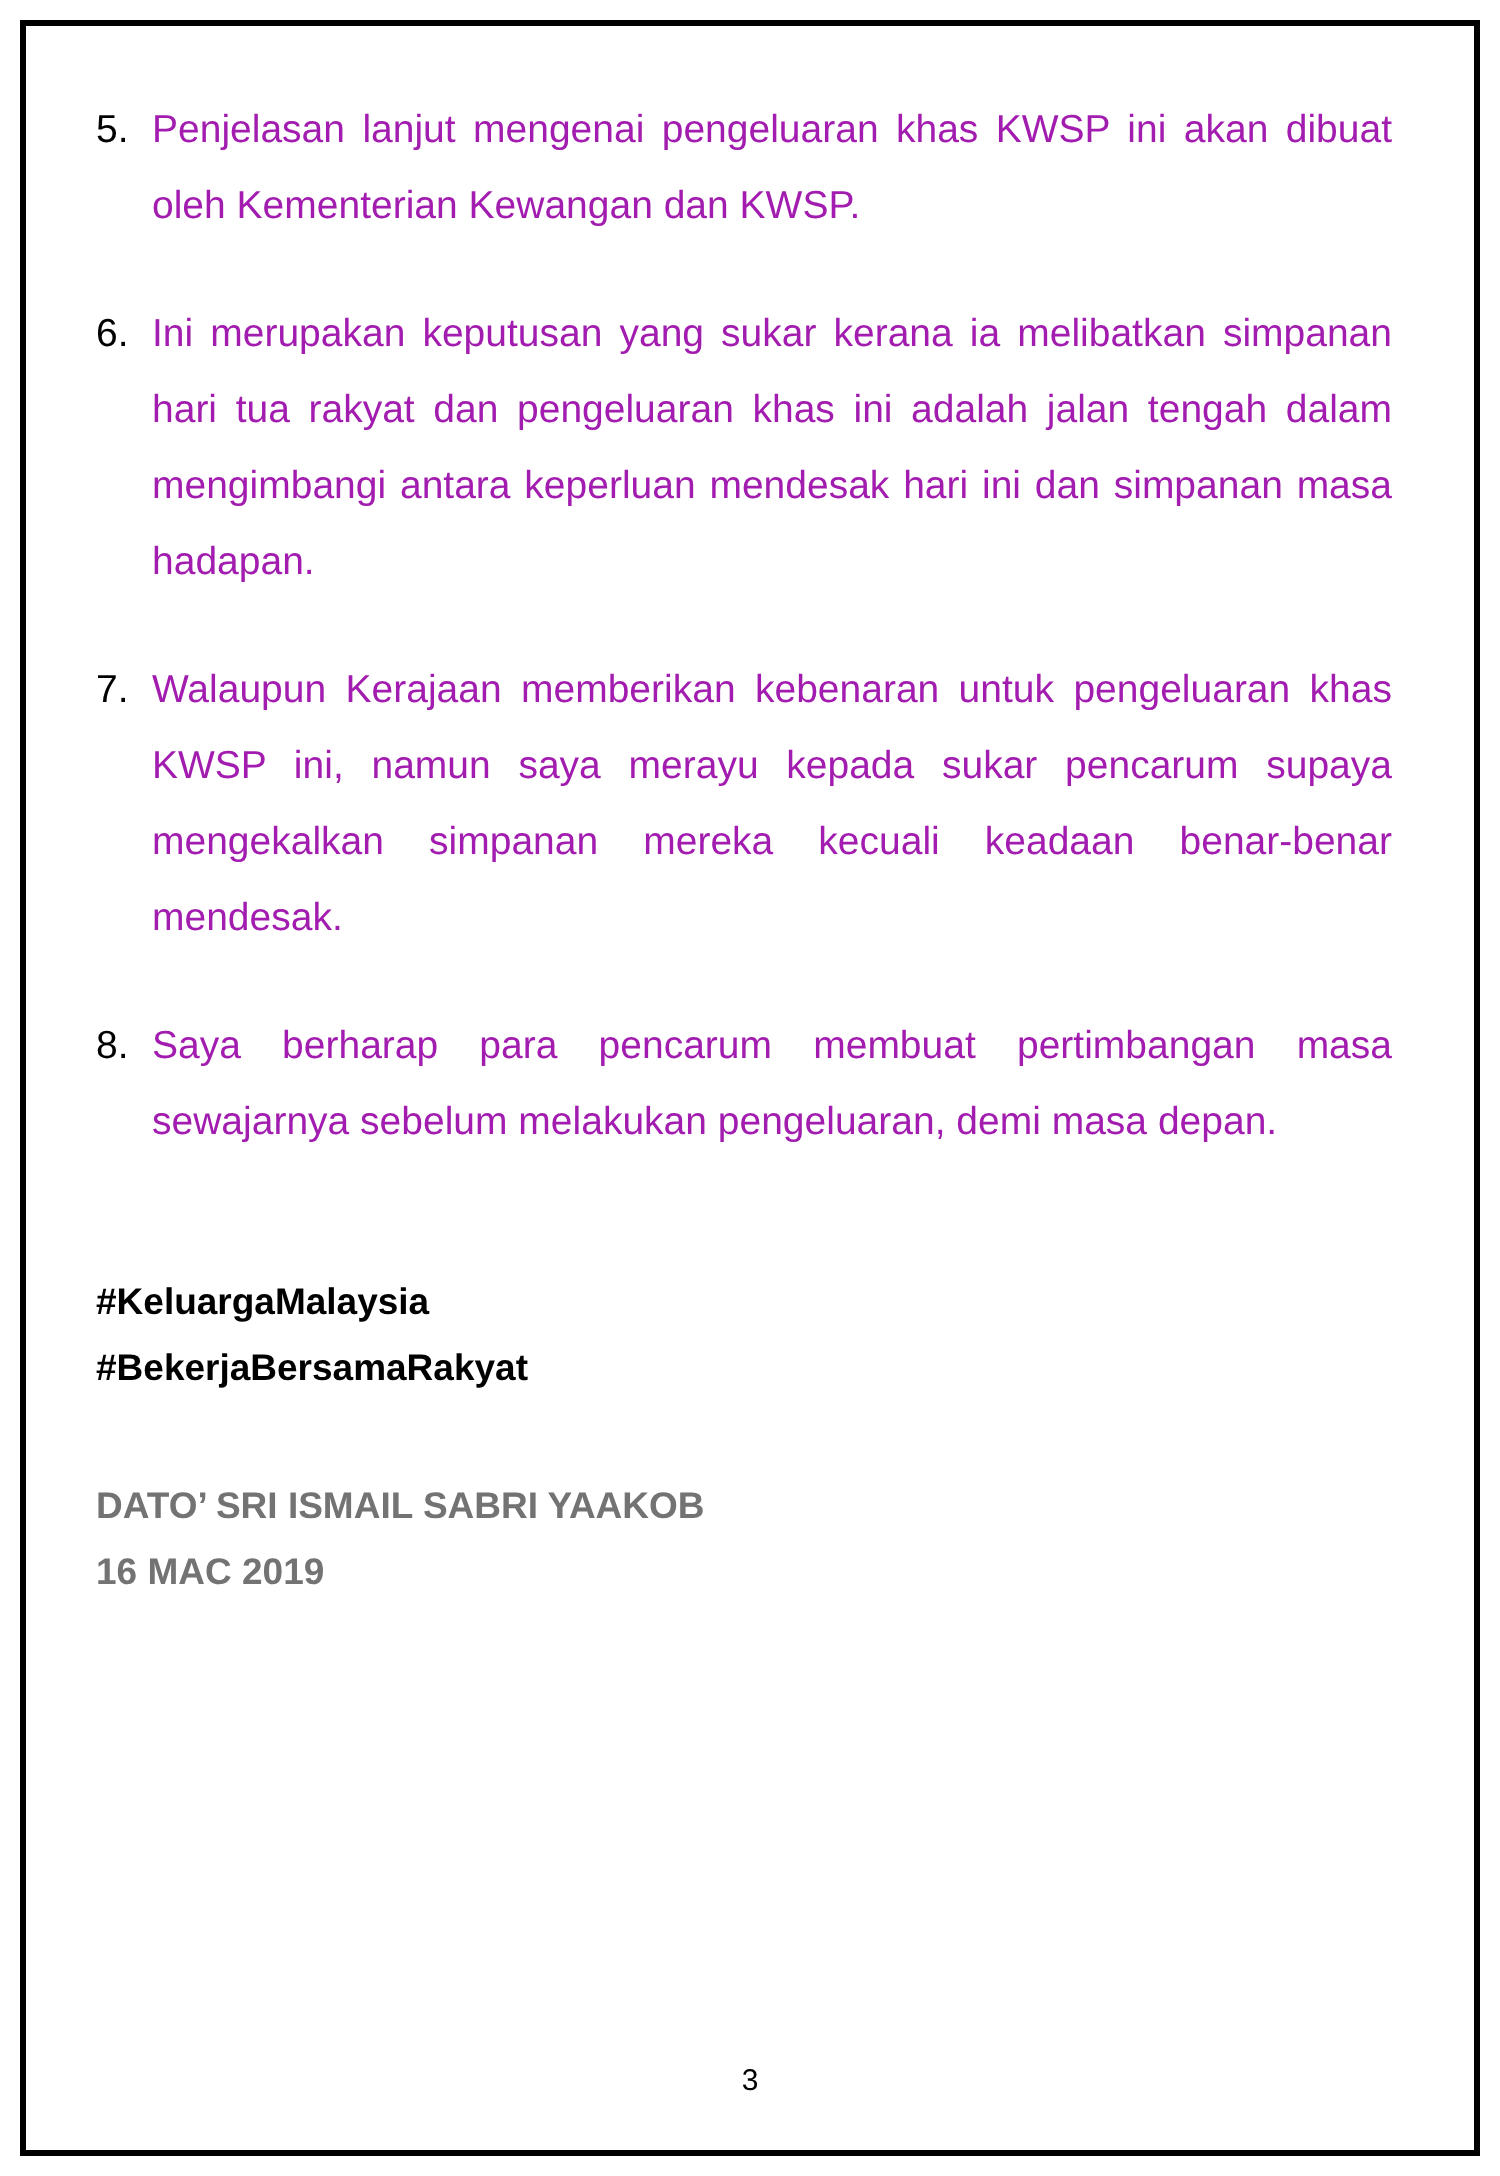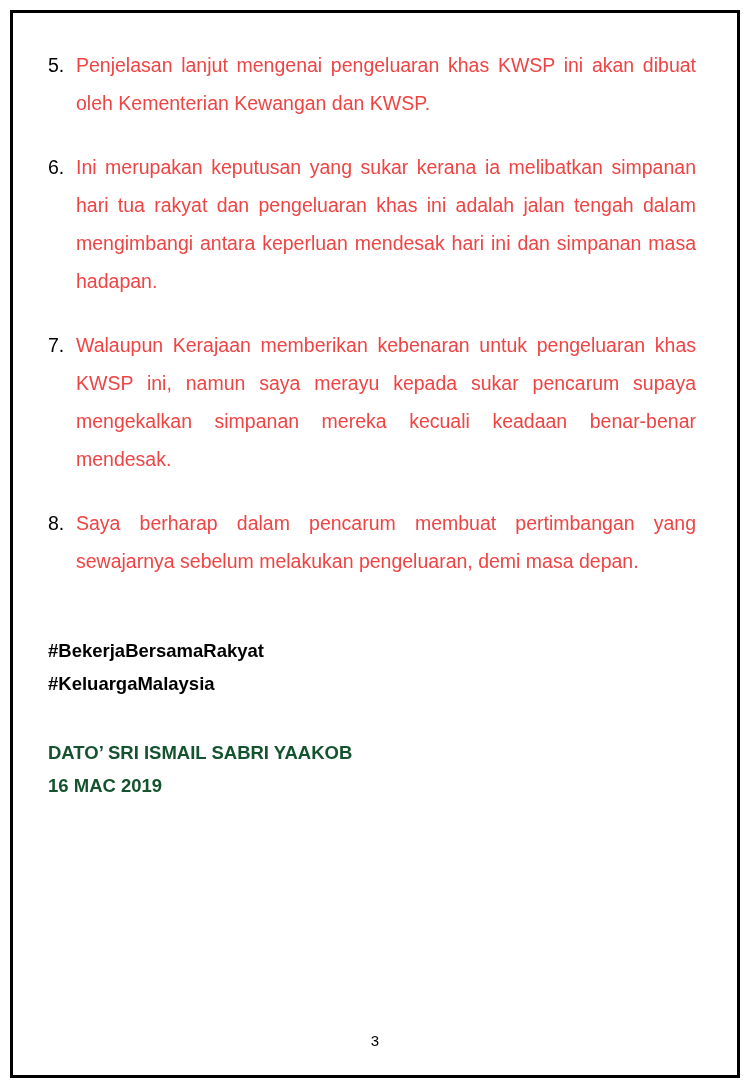--- a/index.html
+++ b/index.html
@@ -41,37 +41,37 @@
     flex: 0 0 28px;
     font-size: 19.5px;
     line-height: 38px;
     color: #000;
     text-align: left;
   }
   .ptext {
     flex: 1 1 auto;
     font-size: 19.5px;
     line-height: 38px;
-    color: #ef4444;
+    color: #a21caf;
     text-align: justify;
     text-justify: inter-word;
   }
   .hashtags {
     margin-top: 54px;
     font-size: 18.5px;
     font-weight: bold;
     line-height: 33px;
     color: #000;
   }
   .signoff {
     margin-top: 36px;
     font-size: 18.5px;
     font-weight: bold;
     line-height: 33px;
-    color: #14532d;
+    color: #737373;
   }
   .footer-num {
     position: absolute;
     left: 0;
     right: 0;
     top: 1032px;
     text-align: center;
     font-size: 15px;
     color: #000;
   }
@@ -94,26 +94,26 @@
       <div class="ptext">Ini merupakan keputusan yang sukar kerana ia melibatkan simpanan hari tua rakyat dan pengeluaran khas ini adalah jalan tengah dalam mengimbangi antara keperluan mendesak hari ini dan simpanan masa hadapan.</div>
     </div>
 
     <div class="para">
       <div class="num">7.</div>
       <div class="ptext">Walaupun Kerajaan memberikan kebenaran untuk pengeluaran khas KWSP ini, namun saya merayu kepada sukar pencarum supaya mengekalkan simpanan mereka kecuali keadaan benar-benar mendesak.</div>
     </div>
 
     <div class="para">
       <div class="num">8.</div>
-      <div class="ptext">Saya berharap dalam pencarum membuat pertimbangan yang sewajarnya sebelum melakukan pengeluaran, demi masa depan.</div>
+      <div class="ptext">Saya berharap para pencarum membuat pertimbangan masa sewajarnya sebelum melakukan pengeluaran, demi masa depan.</div>
     </div>
 
     <div class="hashtags">
+      <div>#KeluargaMalaysia</div>
       <div>#BekerjaBersamaRakyat</div>
-      <div>#KeluargaMalaysia</div>
     </div>
 
     <div class="signoff">
       <div>DATO’ SRI ISMAIL SABRI YAAKOB</div>
       <div>16 MAC 2019</div>
     </div>
 
   </div>
 
   <div class="footer-num">3</div>

